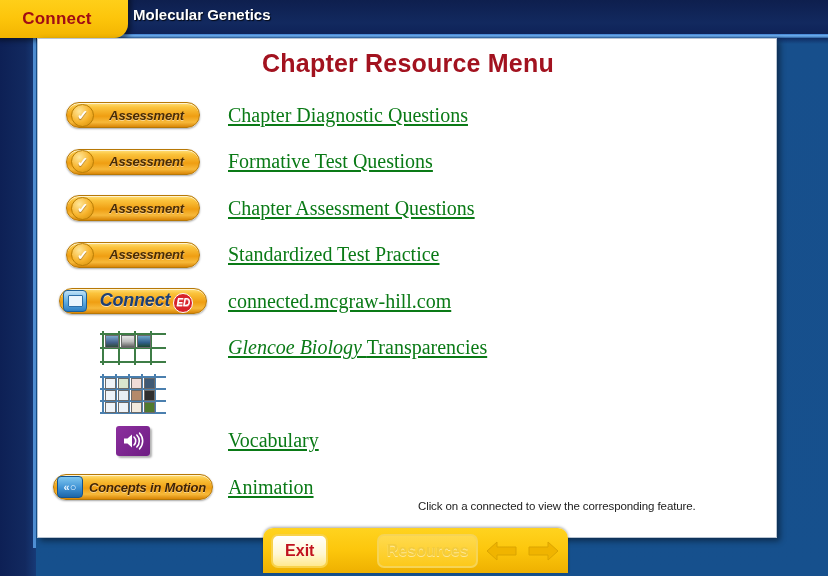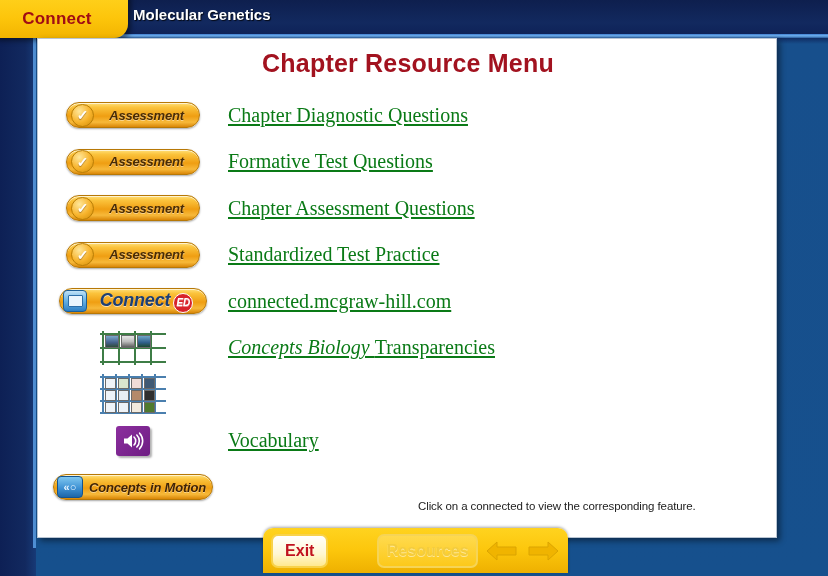--- a/index.html
+++ b/index.html
@@ -405,21 +405,21 @@
             <div class="gline-v" style="left:2px;"></div>
             <div class="gline-v" style="left:18px;"></div>
             <div class="gline-v" style="left:34px;"></div>
             <div class="gline-v" style="left:50px;"></div>
             <div class="thumb" style="left:5px; top:4px; background:linear-gradient(180deg,#7aa8cc 0%,#44608a 60%,#2f4c3a 100%);"></div>
             <div class="thumb" style="left:21px; top:4px; background:linear-gradient(180deg,#e8e8e8 0%,#bdbdbd 50%,#5f5f5f 100%);"></div>
             <div class="thumb" style="left:37px; top:4px; background:linear-gradient(180deg,#6ea5c8 0%,#2f5f8a 60%,#1d4a2e 100%);"></div>
           </div>
         </div>
         <div class="link-cell">
-          <span class="res-link"><span class="ital">Concepts Biology </span><span>Transparencies</span></span>
+          <span class="res-link"><span class="ital">Glencoe Biology </span><span>Transparencies</span></span>
         </div>
       </div>
 
       <div class="resource-row">
         <div class="icon-cell">
           <div class="grid-icon blue" style="height:40px;">
             <div class="gline-h" style="top:2px;"></div>
             <div class="gline-h" style="top:14px;"></div>
             <div class="gline-h" style="top:26px;"></div>
             <div class="gline-h" style="top:38px;"></div>
@@ -460,20 +460,23 @@
         </div>
       </div>
 
       <div class="resource-row">
         <div class="icon-cell">
           <div class="pill cim">
             <div class="cim-badge">«○</div>
             <div class="pill-label dark">Concepts in Motion</div>
           </div>
         </div>
+        <div class="link-cell">
+          <span class="res-link">Animation</span>
+        </div>
       </div>
 
     </div>
 
   </div>
 
   <div id="footnote">Click on a connected to view the corresponding feature.</div>
 
   <div id="bottom-bar">
     <div id="exit-button">

